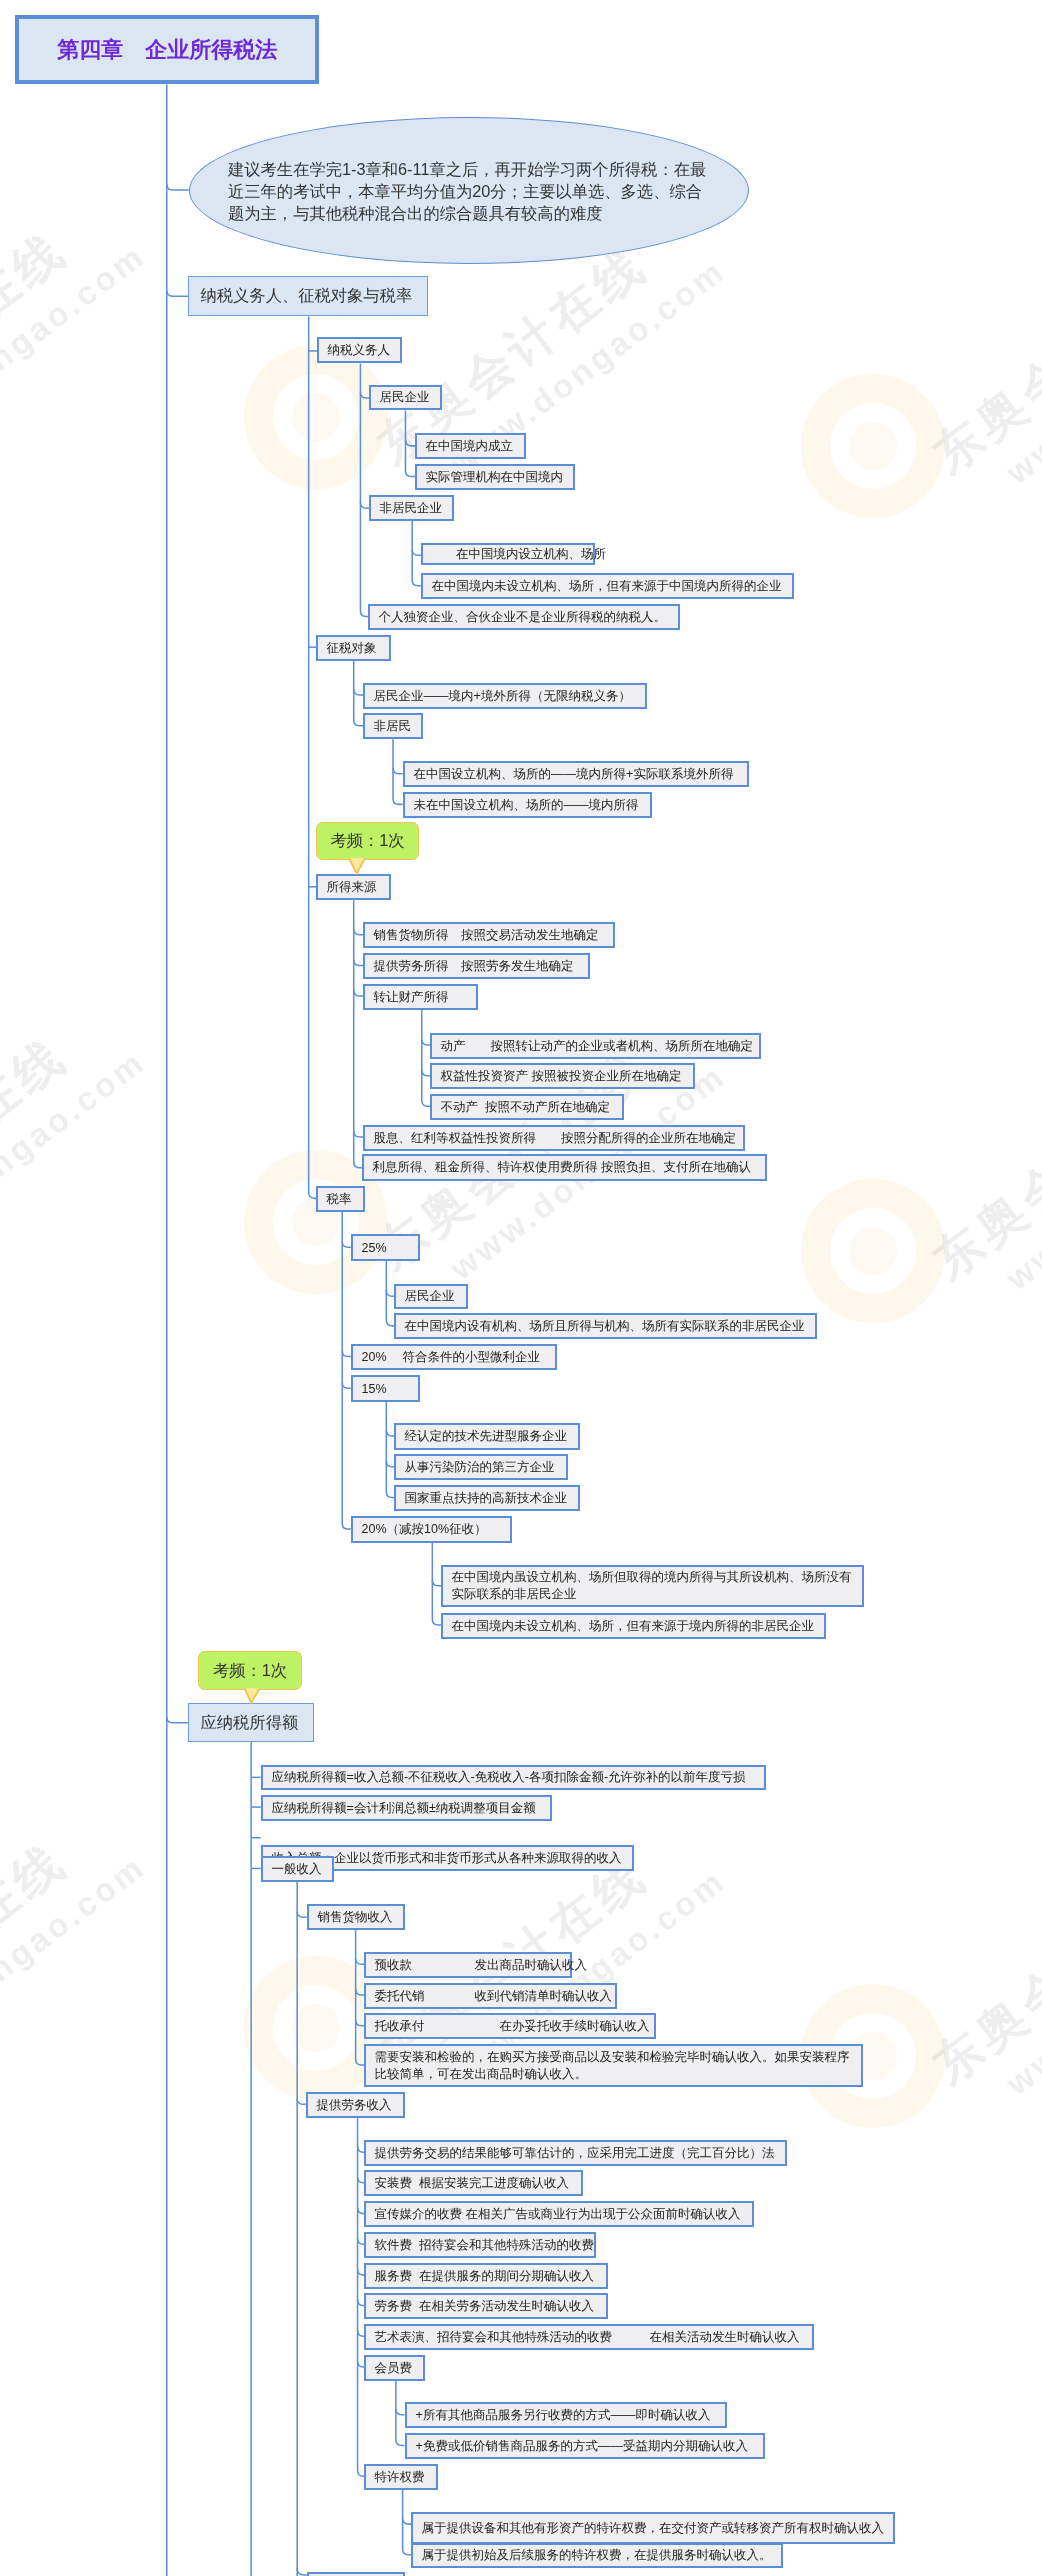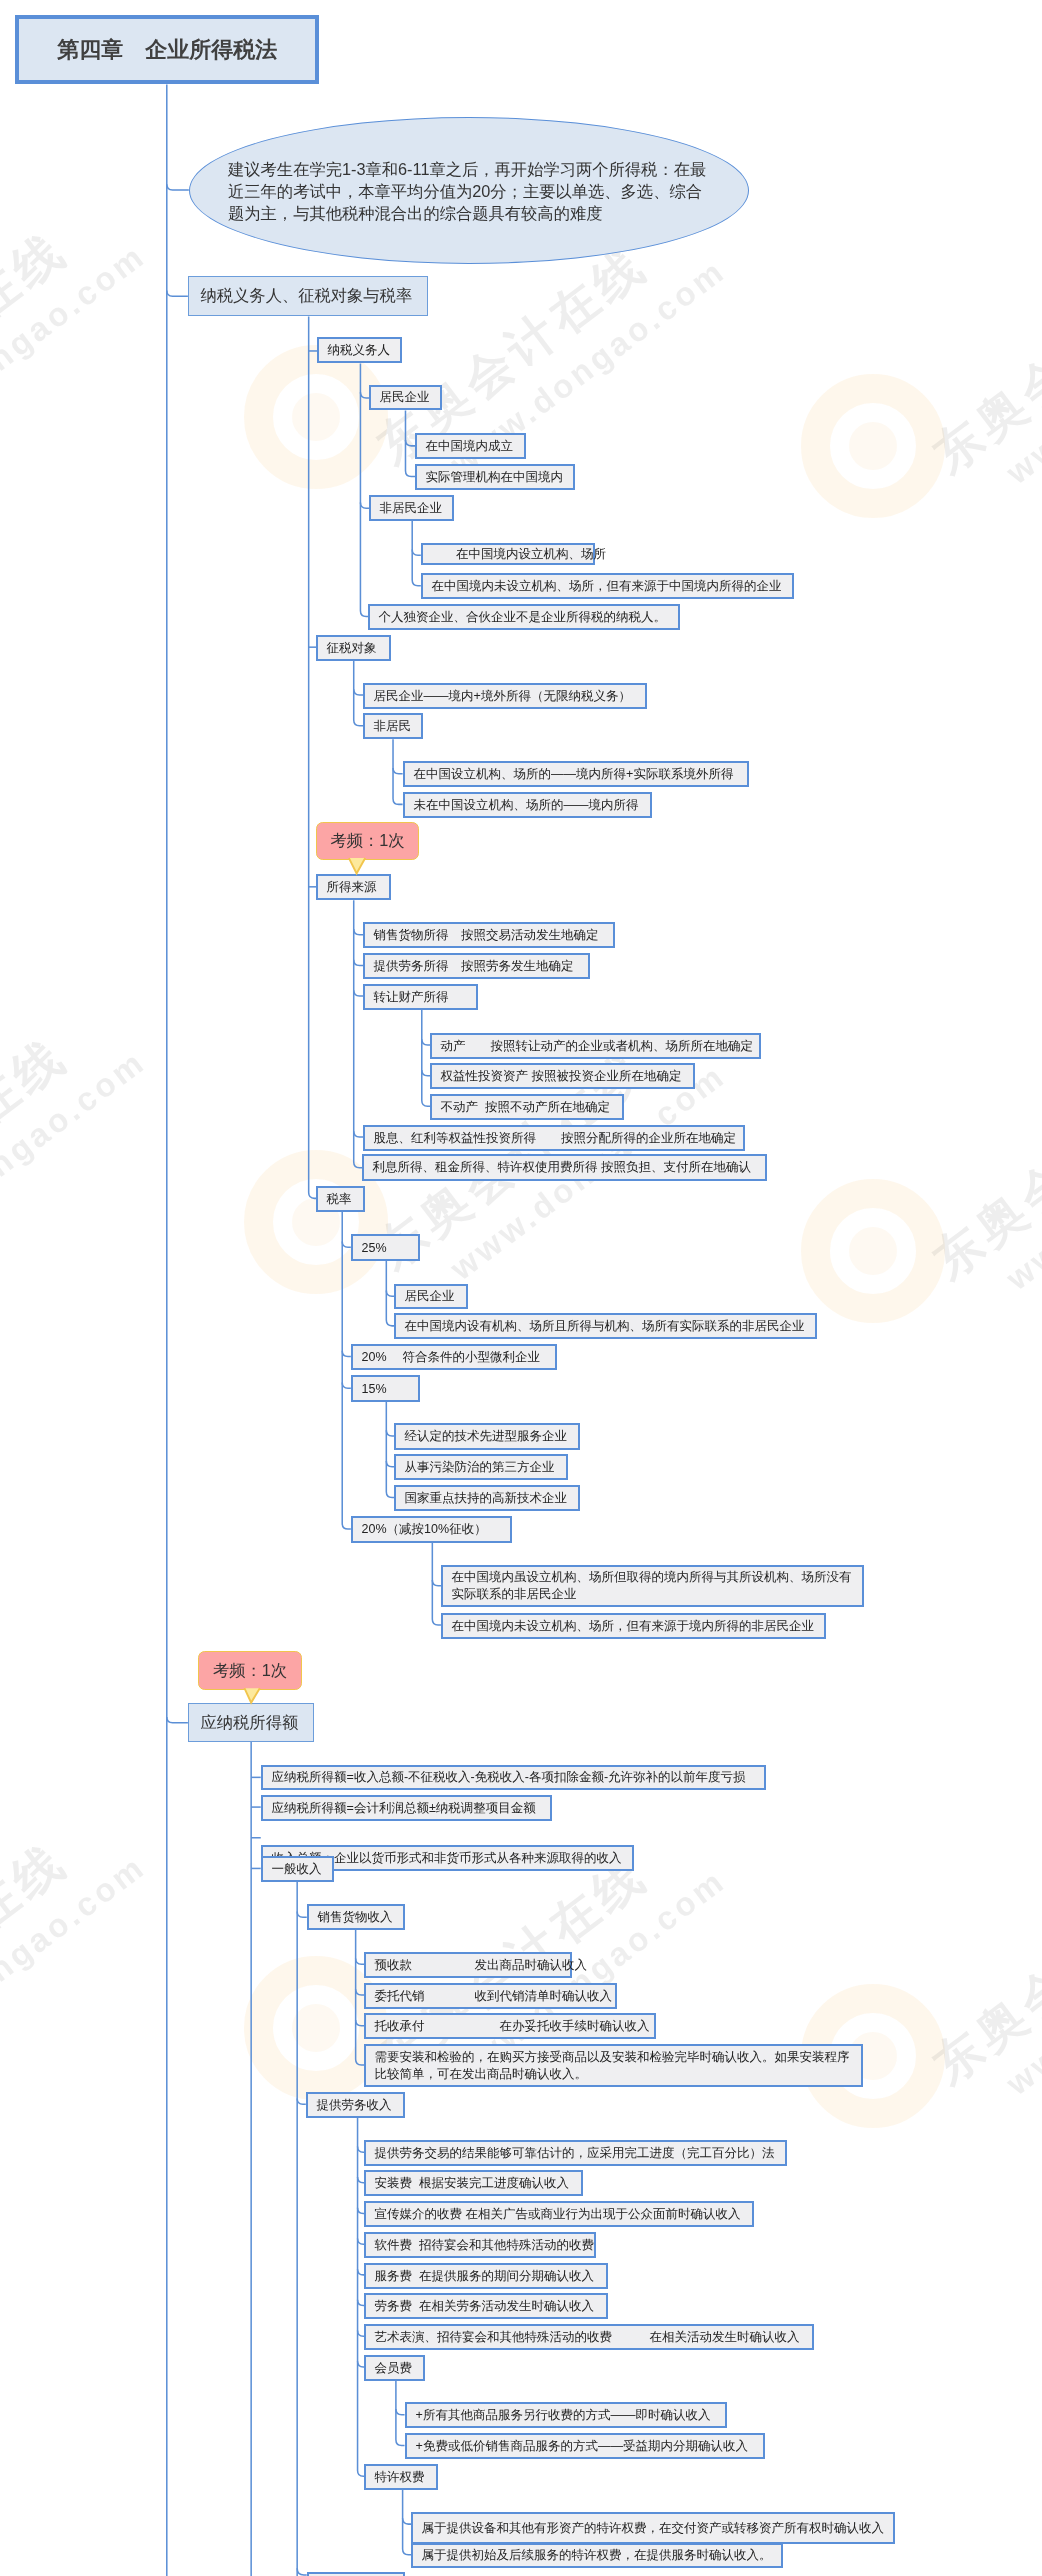--- a/index.html
+++ b/index.html
@@ -18,25 +18,25 @@
   svg.links path { fill:none; stroke:#5b8fd6; stroke-width:1.6; }
 
   .node {
     position:absolute; box-sizing:border-box;
     border:2.9px solid #5a8fd8; background:#efeff1;
     color:#222; font-size:12.5px; padding:0 8.6px;
     display:flex; align-items:center; white-space:pre; overflow:visible;
   }
   .node.wrap { white-space:normal; line-height:17px; word-break:break-all; }
   .section { border:1.9px solid #6c9ddb; background:#dce6f2; font-size:16.3px; color:#333; padding:0 11.5px; }
-  .title { border:4.8px solid #5a8fd8; background:#dce6f2; font-size:22px; font-weight:bold; color:#404040; justify-content:center; padding:0; }
+  .title { border:4.8px solid #5a8fd8; background:#dce6f2; font-size:22px; font-weight:bold; color:#6d28d9; justify-content:center; padding:0; }
   .ellipse { position:absolute; box-sizing:border-box; border:1.9px solid #5a8fd8; background:#dce6f2; border-radius:50%; }
   .ellipse-text { position:absolute; left:228px; top:158px; width:481px; font-size:16.3px; line-height:22px; color:#333; }
   .callout {
-    position:absolute; box-sizing:border-box; background:#fca5a5; border:1.9px solid #f1c54d;
+    position:absolute; box-sizing:border-box; background:#bef264; border:1.9px solid #f1c54d;
     border-radius:6.7px; font-size:16.3px; color:#333; display:flex; align-items:center; justify-content:center; white-space:pre;
   }
   svg.tails { position:absolute; left:0; top:0; z-index:5; }
   .partial { position:absolute; box-sizing:border-box; border:2.9px solid #5a8fd8; background:#efeff1; }
 </style>
 </head>
 <body>
 
 <div class="wm-logo" style="left:244px;top:345px;"></div>
 <div class="wm-logo" style="left:801px;top:374px;"></div>

